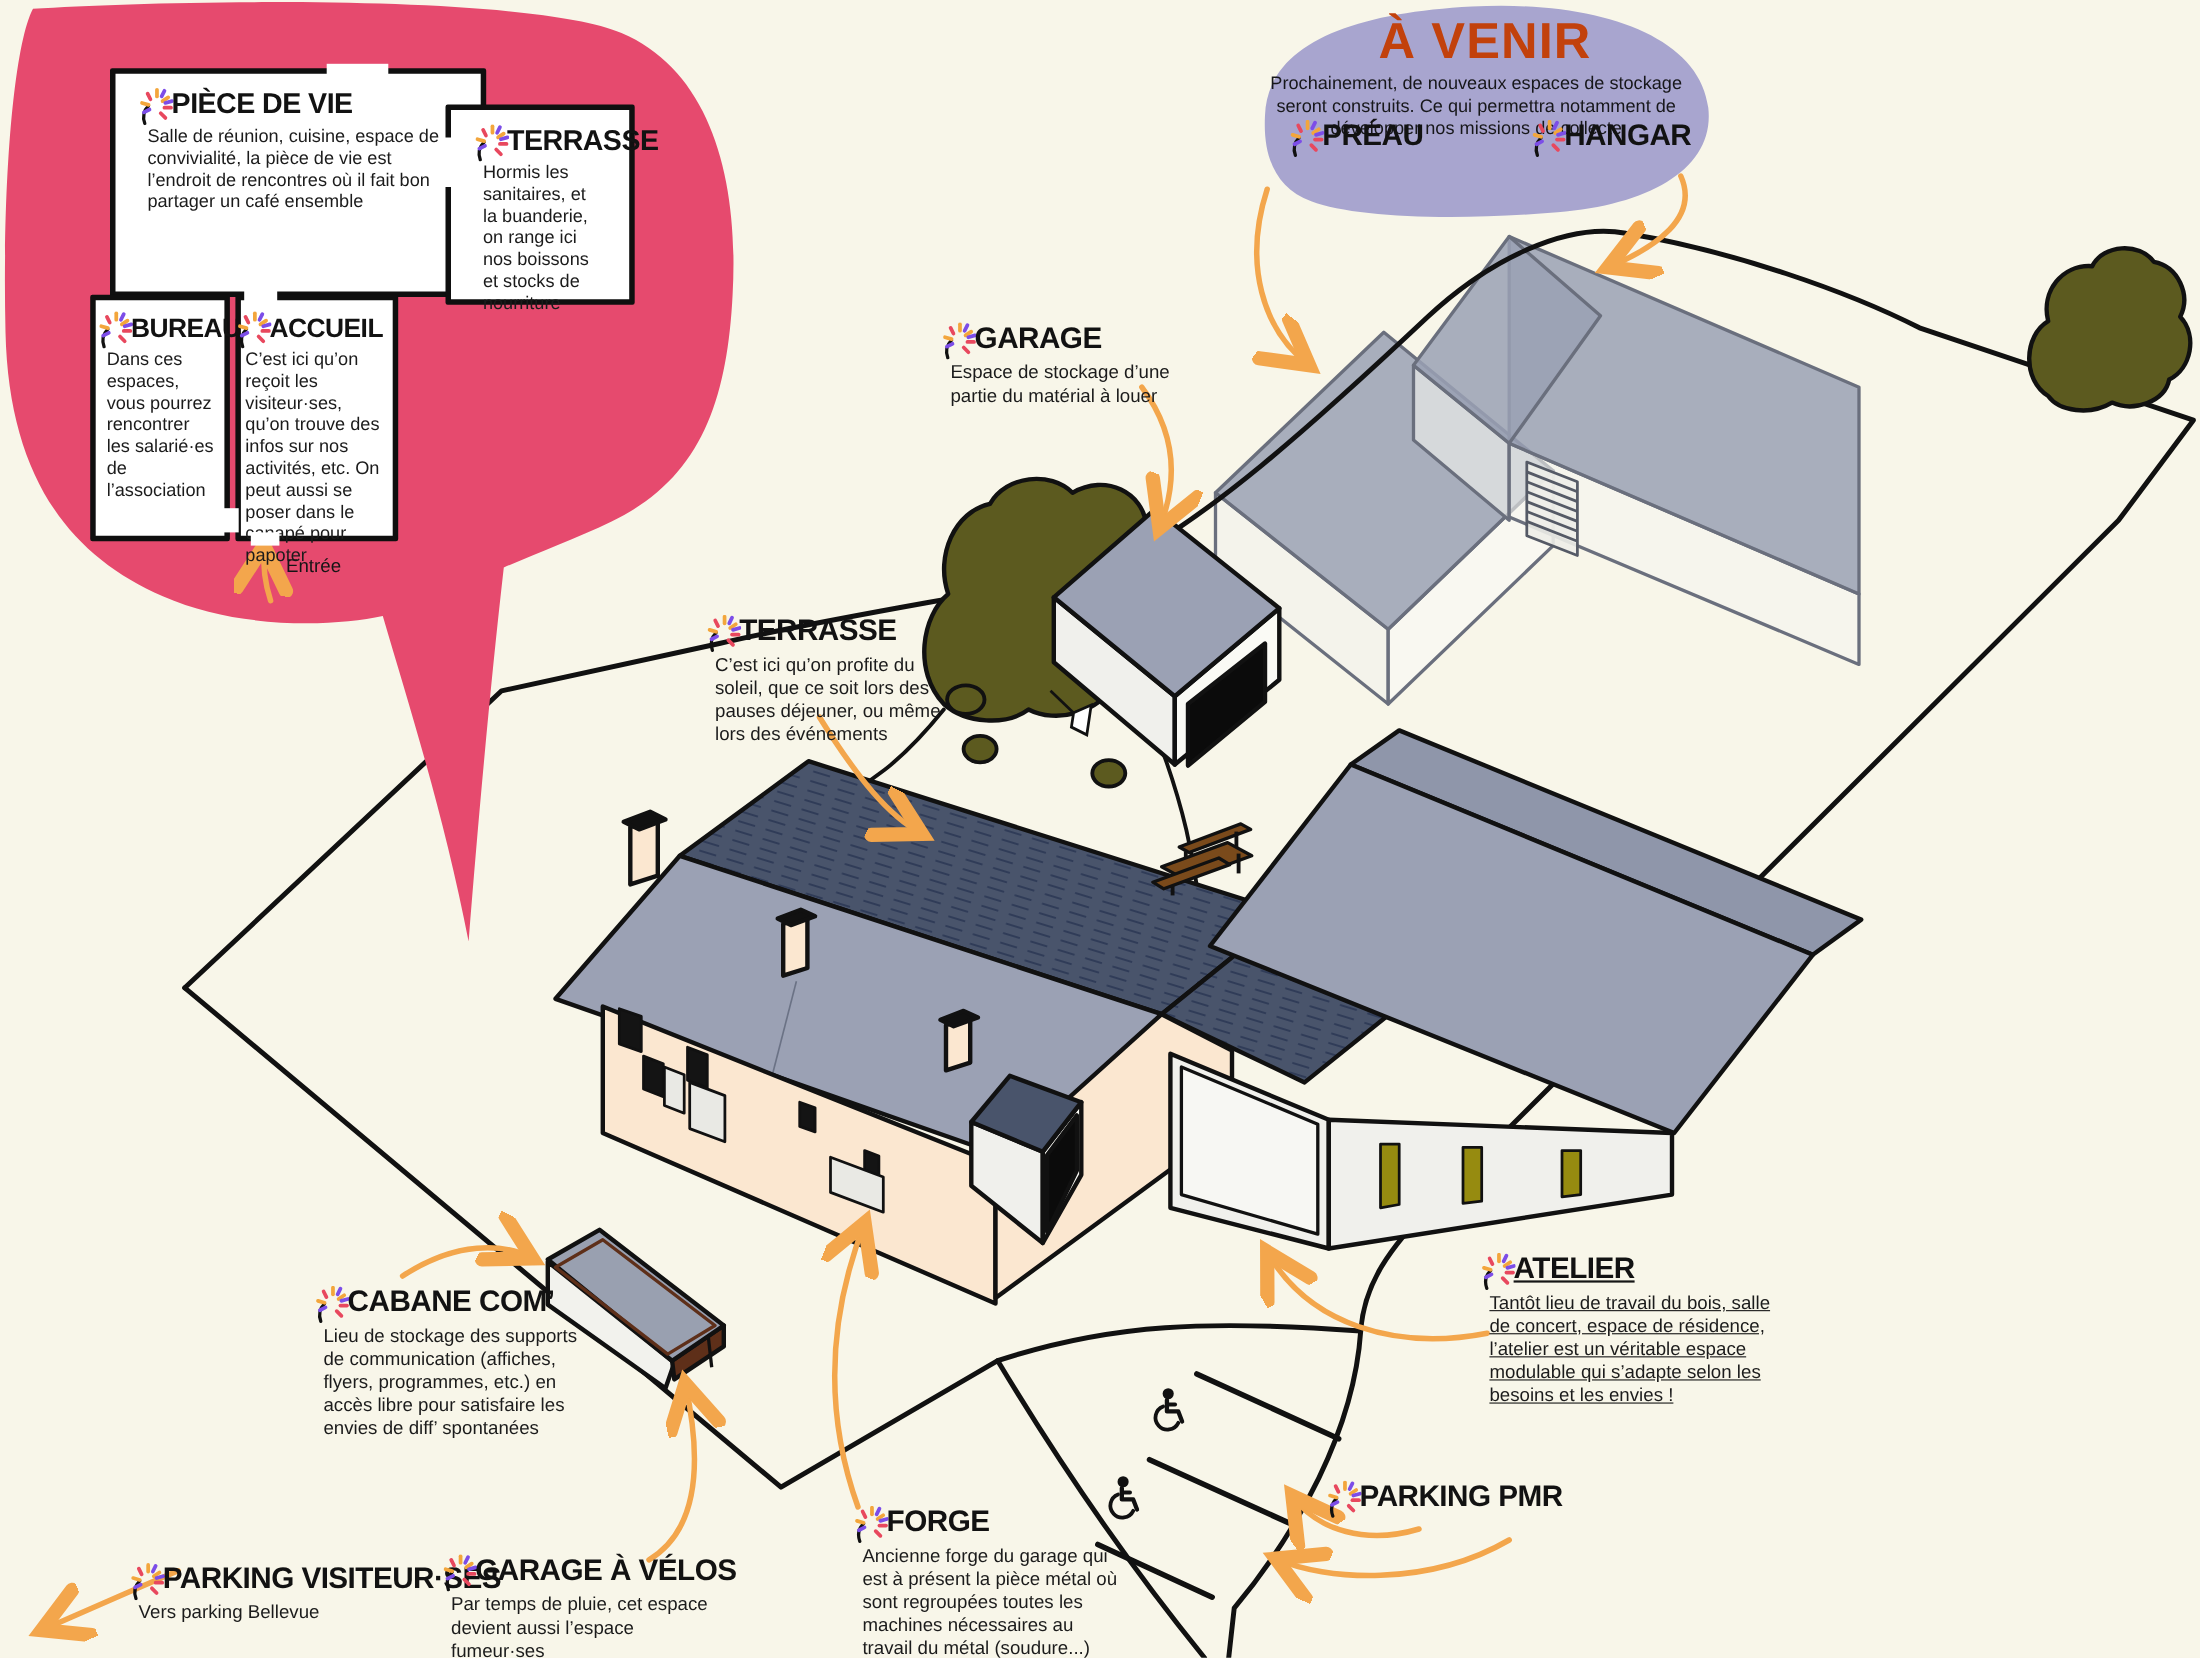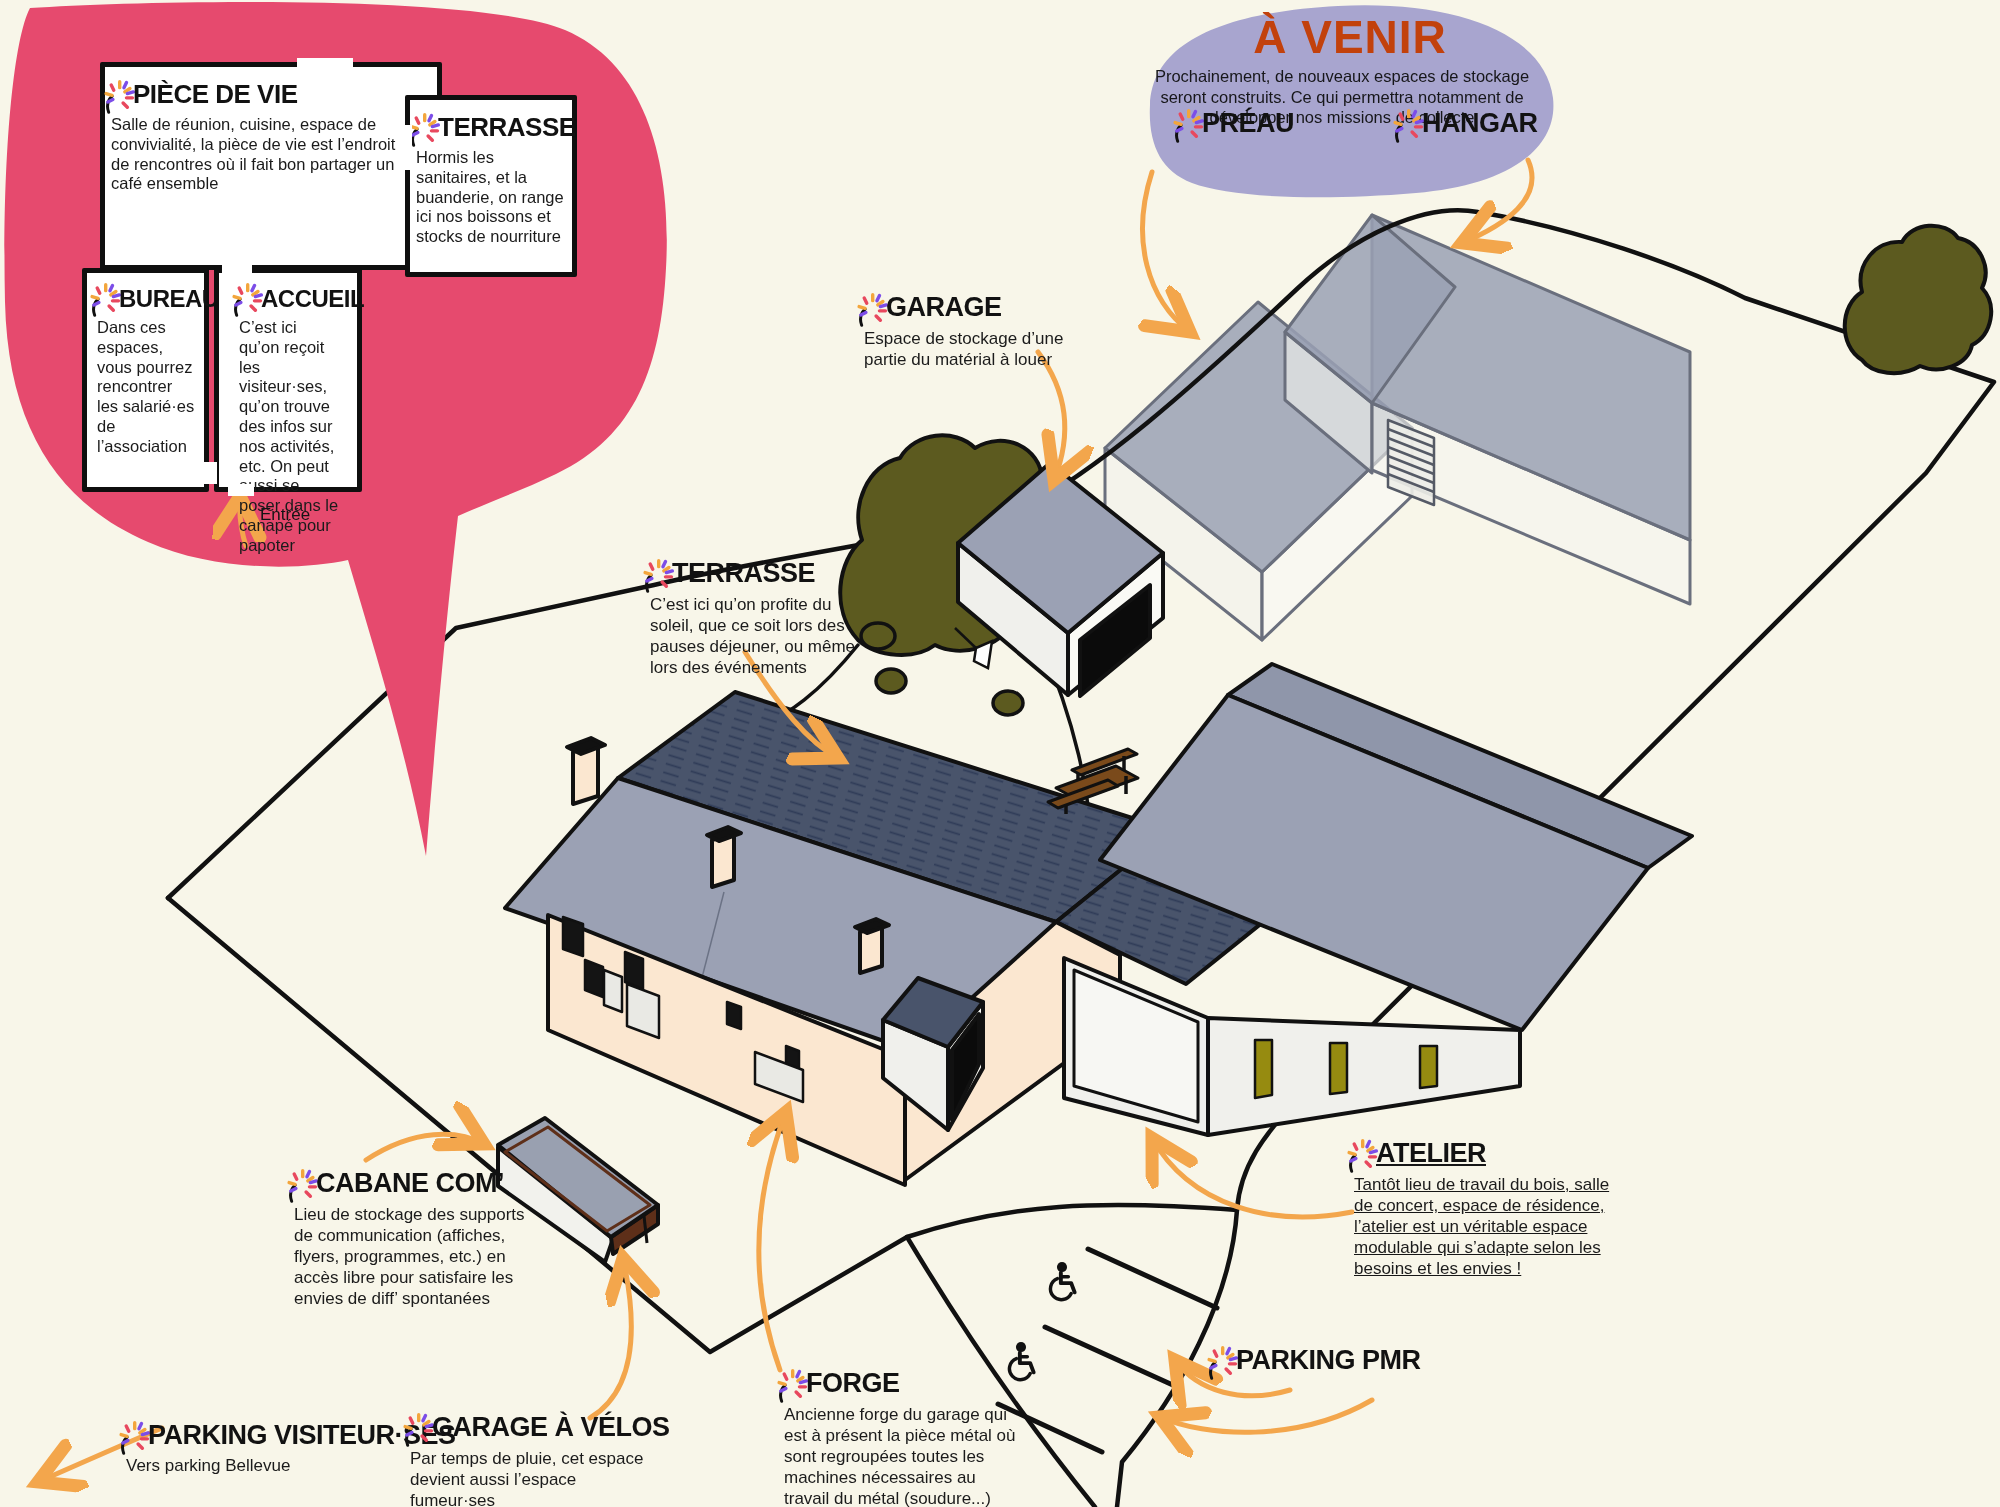--- a/index.html
+++ b/index.html
@@ -12,21 +12,21 @@
   #scene{position:absolute;left:0;top:0;z-index:1;}
   .label{position:absolute;z-index:30;}
   .ltitle{
     display:flex;align-items:flex-end;white-space:nowrap;
     font-weight:800;font-size:27px;letter-spacing:-0.5px;color:#121212;
   }
   .spark{width:34px;height:34px;flex:0 0 auto;margin:0 -2px -4px -8px;}
   .lbody{margin:5px 0 0 2px;font-size:17px;line-height:1.24;color:#1b1b1b;max-width:100%;}
   .room{
     position:absolute;background:#ffffff;border:5px solid #0f0f0f;border-radius:2px;
-    box-sizing:border-box;padding:12px 4px;z-index:12;
+    box-sizing:border-box;padding:12px 27px;z-index:12;
   }
   .room .ltitle{font-size:26px;}
   .room .lbody{font-size:16.5px;line-height:1.2;}
   .gap{position:absolute;background:#ffffff;z-index:13;}
   .venir-title{
     position:absolute;left:1150px;top:10px;width:400px;text-align:center;
     font-size:46px;font-weight:800;letter-spacing:1px;color:#c2410c;z-index:30;
   }
   .venir-body{
     position:absolute;left:1152px;top:66px;width:380px;text-align:center;
@@ -252,21 +252,21 @@
 </div>
 <div class="room" style="left:82px;top:268px;width:127px;height:224px;padding:10px 8px;">
   <div class="ltitle" style="font-size:24px;">
       <svg class="spark">
         <use href="#spark"></use>
       </svg>
     <span>BUREAUX</span>
     </div>
   <p class="lbody">Dans ces espaces, vous pourrez rencontrer les salarié·es de l’association</p>
 </div>
-<div class="room" style="left:214px;top:268px;width:148px;height:224px;padding:10px 18px;">
+<div class="room" style="left:214px;top:268px;width:148px;height:224px;padding:10px 2px;">
   <div class="ltitle" style="font-size:24px;">
       <svg class="spark">
         <use href="#spark"></use>
       </svg>
     <span>ACCUEIL</span>
     </div>
   <p class="lbody">C’est ici qu’on reçoit les visiteur·ses, qu’on trouve des infos sur nos activités, etc. On peut aussi se poser dans le canapé pour papoter</p>
 </div>
 
 <div class="gap" style="left:297px;top:58px;width:56px;height:12px;"></div>

